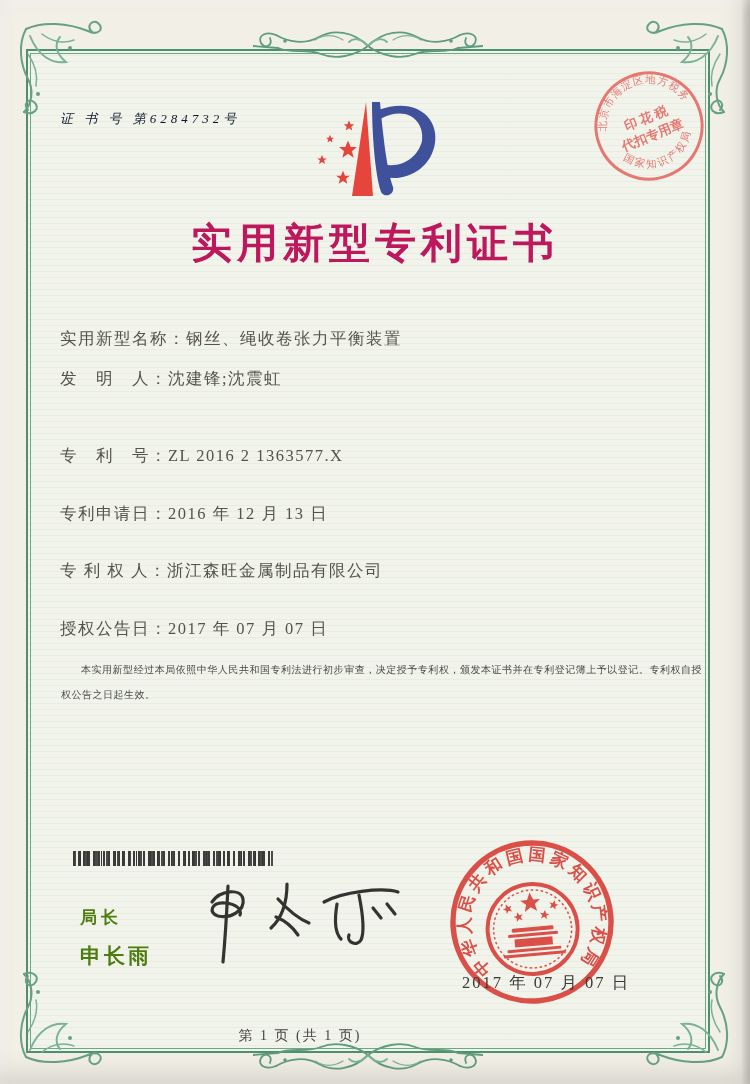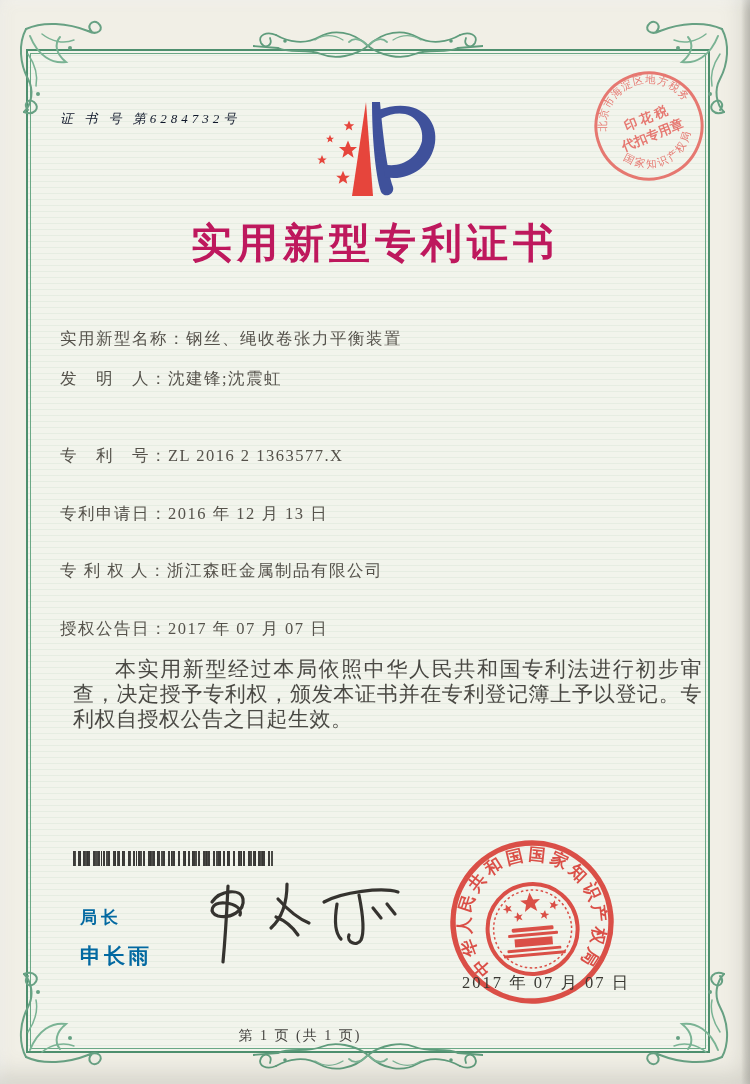--- a/index.html
+++ b/index.html
@@ -27,32 +27,32 @@
   .logo{position:absolute;left:296px;top:96px;width:150px;height:114px;}
 
   .title{position:absolute;left:0;top:216px;width:750px;text-align:center;
     font-size:41px;letter-spacing:5px;color:#be185d;font-weight:600;}
 
   .fields{position:absolute;left:60px;top:0;width:600px;}
   .field-row{position:absolute;left:0;white-space:nowrap;font-size:16.5px;color:#55524b;letter-spacing:1.5px;}
   .f0{top:328px;} .f1{top:368px;} .f2{top:445px;} .f3{top:503px;} .f4{top:560px;} .f5{top:618px;}
 
   .body-text{position:absolute;left:57px;top:657px;width:645px;color:#4a4944;}
-  .body-text p{margin:0 0 2px 16px;font-size:21px;line-height:25px;text-indent:2em;
+  .body-text p{margin:0 0 2px 4px;font-size:10px;line-height:25px;text-indent:2em;
     letter-spacing:.5px;text-align:justify;}
 
   .barcode{position:absolute;left:73px;top:851px;width:200px;height:15px;
     background:
       repeating-linear-gradient(90deg,#2e2d2b 0 2px,rgba(0,0,0,0) 2px 5px),
       repeating-linear-gradient(90deg,#262523 0 1px,rgba(0,0,0,0) 1px 7px),
       repeating-linear-gradient(90deg,rgba(30,29,27,.85) 0 3px,rgba(0,0,0,0) 3px 11px);
     opacity:.92;}
 
   .signer{position:absolute;left:80px;top:906px;font-family:"Liberation Sans","DejaVu Sans",sans-serif;
-    color:#0369a1;font-weight:700;}
+    color:#4d7c0f;font-weight:700;}
   .signer .role{font-size:17px;letter-spacing:4px;margin-bottom:13px;}
   .signer .name{font-size:21px;letter-spacing:3px;}
   .signature{position:absolute;left:190px;top:872px;width:235px;height:100px;}
 
   .seal{position:absolute;left:447px;top:837px;width:170px;height:170px;transform:rotate(-5deg);opacity:.92;}
   .grant-date{position:absolute;left:462px;top:972px;font-size:16.5px;letter-spacing:2px;color:#3a3933;z-index:6;}
 
   .footer{position:absolute;left:0;top:1027px;width:600px;text-align:center;
     font-size:14px;color:#454440;letter-spacing:2px;}
 

